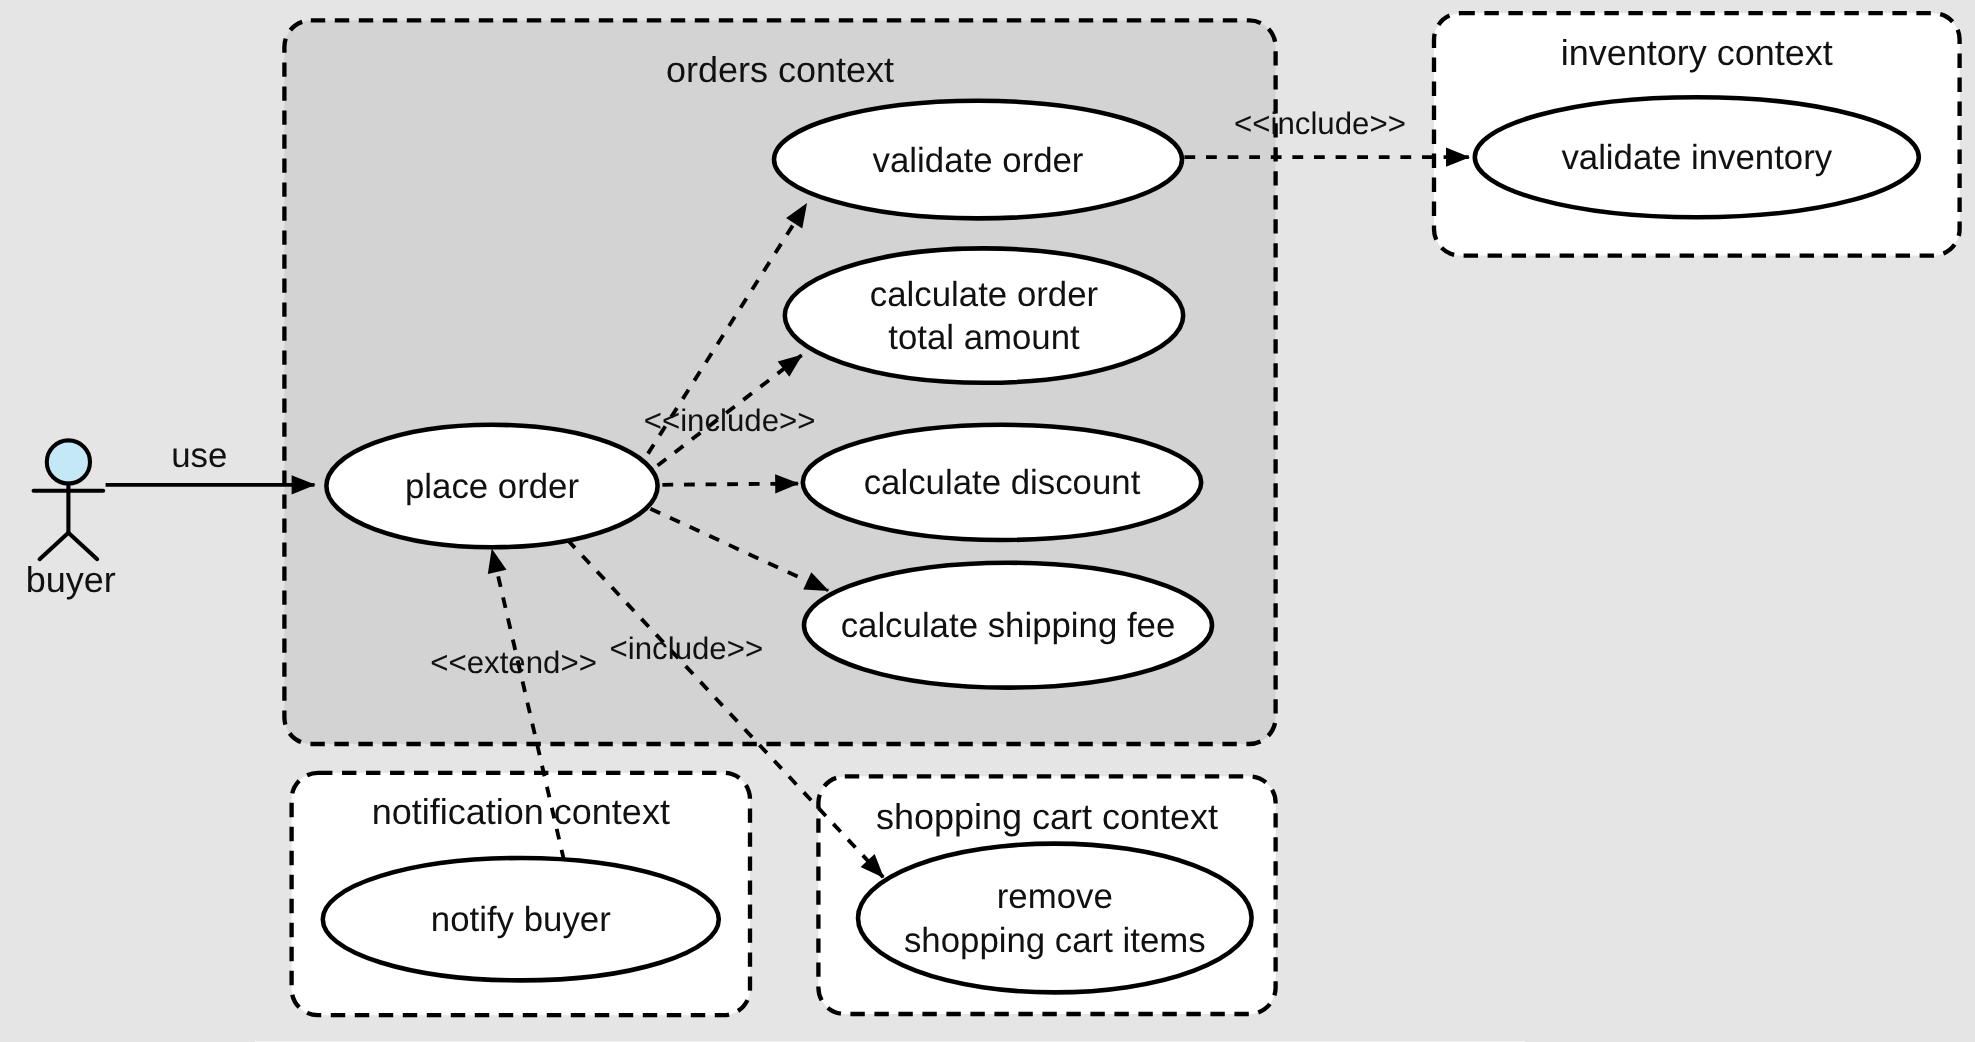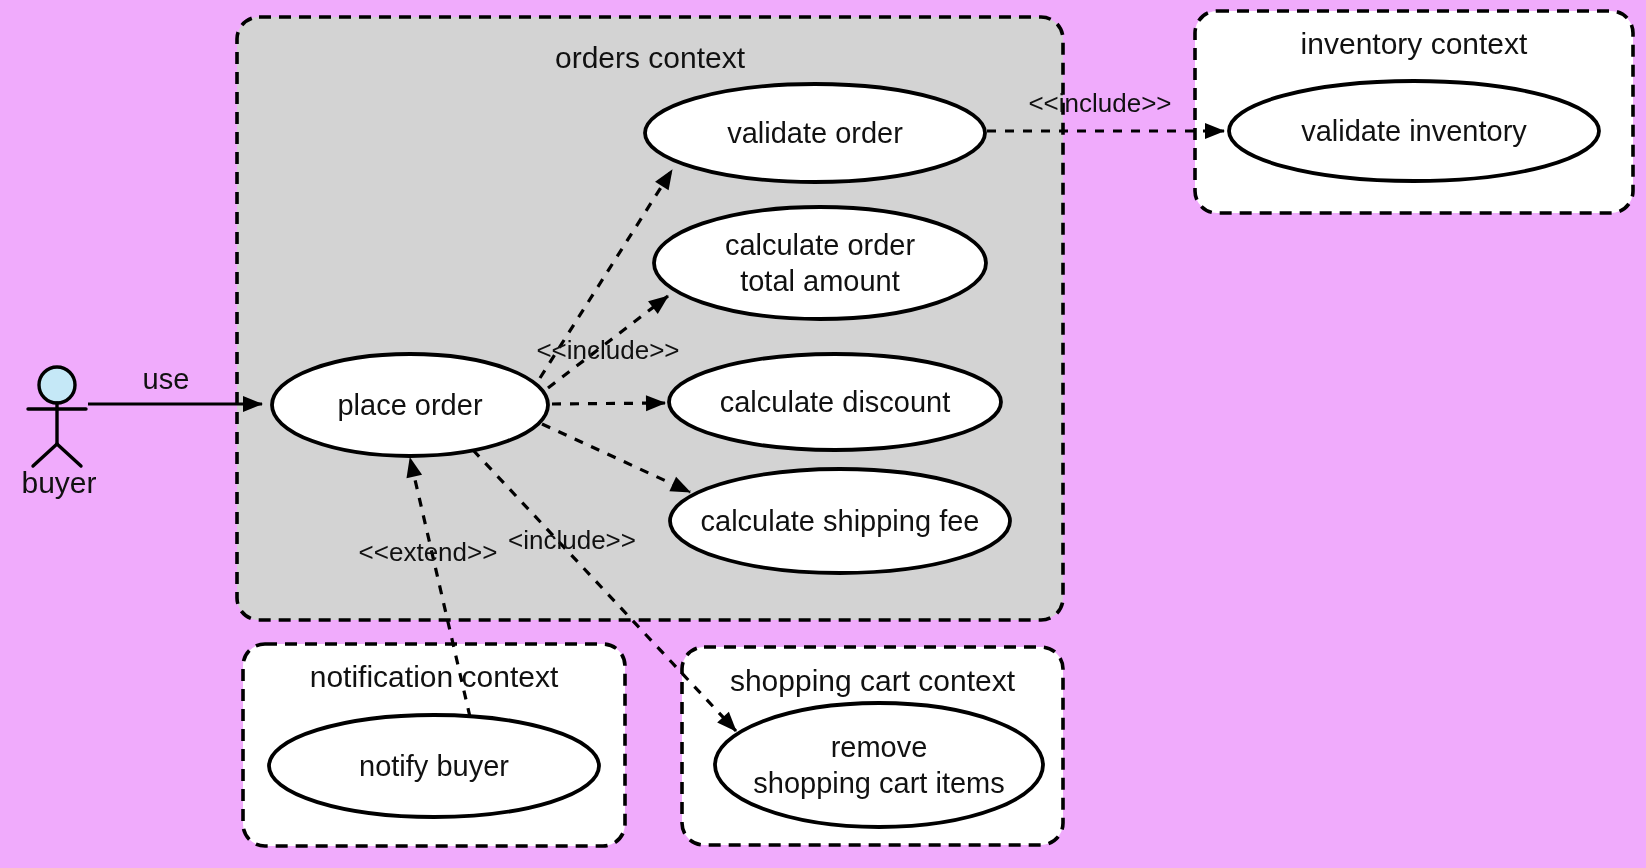--- a/index.html
+++ b/index.html
@@ -1,16 +1,16 @@
 <!DOCTYPE html>
 <html><head>
 <meta charset="utf-8">
 <style>
   html, body { margin: 0; padding: 0; background: #ffffff; }
-  .stage { width: 1646px; height: 868px; position: relative; background: #f0abfc; overflow: hidden; }
+  .stage { width: 1646px; height: 868px; position: relative; background: #e5e5e5; overflow: hidden; }
   svg { display: block; }
   text {
     fill: #111111;
     font-family: "Liberation Sans", sans-serif;
   }
   .ctx-title   { font-size: 30px; }
   .uc-label    { font-size: 29px; }
   .st-label    { font-size: 26px; }
   .actor-label { font-size: 30px; }
   .use-label   { font-size: 29px; }

